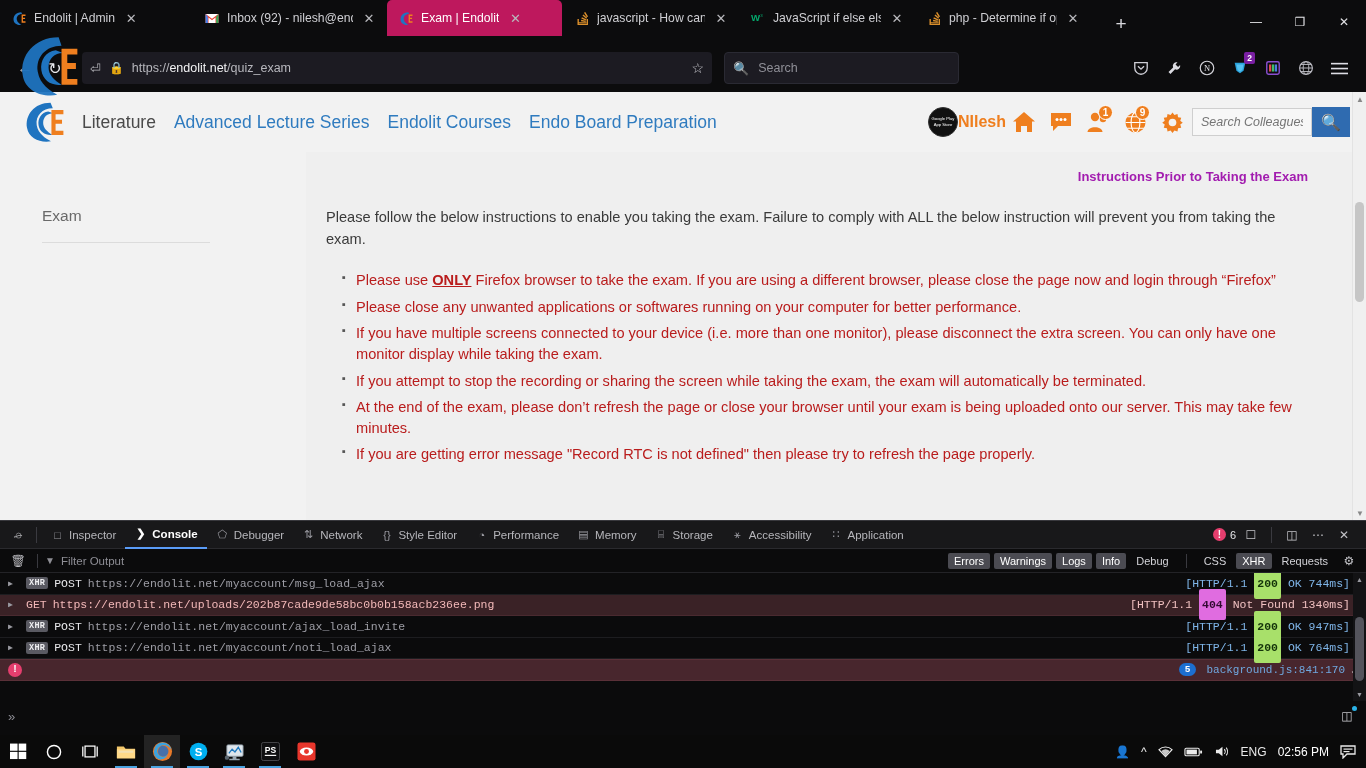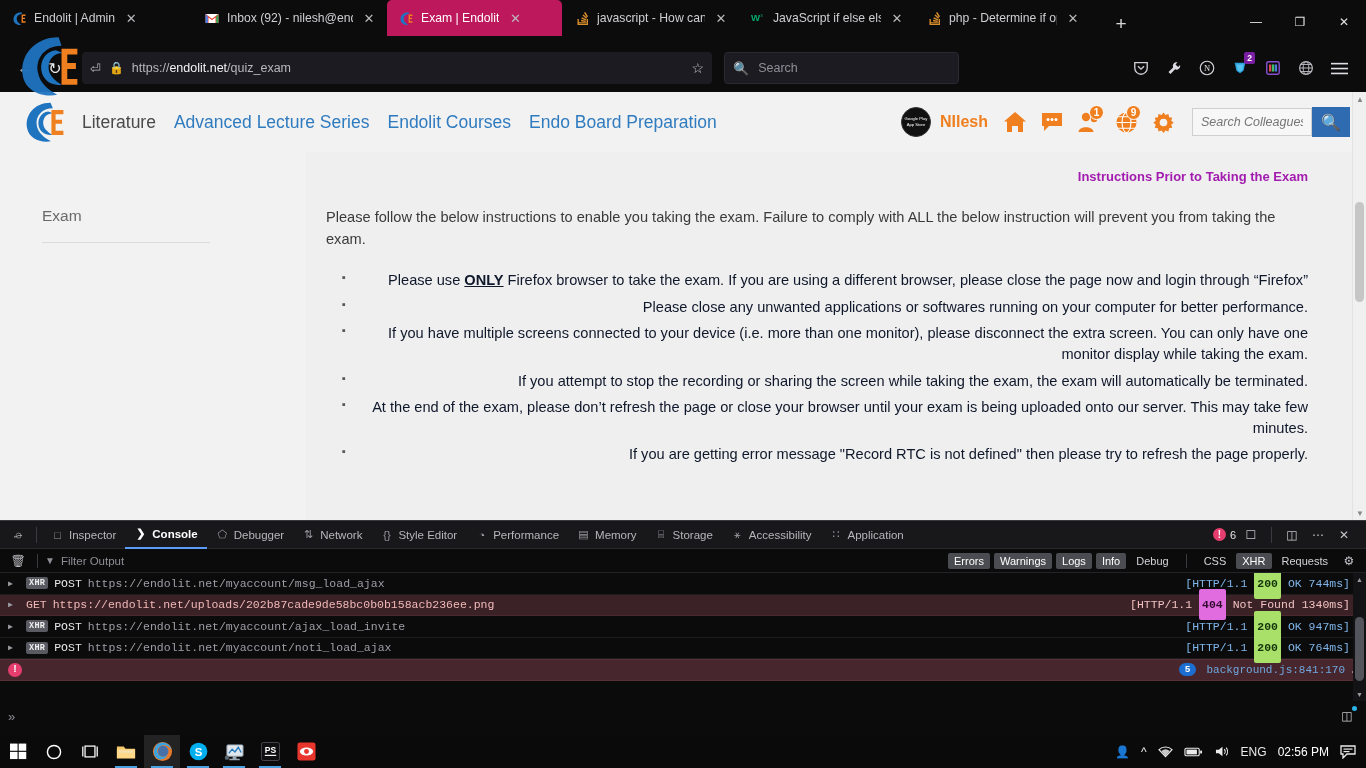--- a/index.html
+++ b/index.html
@@ -55,21 +55,21 @@
   
   .logo-overlay { position:absolute; left:14px; top:30px; width:72px; height:72px; z-index:5; pointer-events:none; }
 
   
   .page { position:absolute; left:0; top:92px; width:1366px; height:428px; background:#f2f2f2; overflow:hidden; }
   .site-header { height:60px; display:flex; align-items:center; padding:0 10px 0 22px; background:#f2f2f2; }
   .site-logo { width:46px; height:46px; flex:0 0 46px; margin-right:14px; }
   .nav-links { display:flex; align-items:center; gap:18px; }
   .nav-links a { color:#2f7bbf; font-size:17.5px; text-decoration:none; white-space:nowrap; }
   .nav-links a.first { color:#4a4a4a; }
-  .hdr-right { margin-left:auto; display:flex; align-items:center; gap:9px; padding-right:6px; }
+  .hdr-right { margin-left:auto; display:flex; align-items:center; padding-right:6px; }
   .store-badge { width:30px; height:30px; border-radius:50%; background:#111; display:flex; flex-direction:column;
                  align-items:center; justify-content:center; overflow:hidden; flex:0 0 30px; border:1px solid #333;}
   .store-badge span { color:#fff; font-size:4.2px; line-height:1.35; display:block; transform:scale(1); white-space:nowrap;}
   .uname { color:#ef7f1f; font-size:16px; font-weight:700; margin-right:4px; }
   .hicon { color:#ef7f1f; font-size:22px; position:relative; display:flex; align-items:center; justify-content:center;
            width:28px; height:28px; }
   .hbadge { position:absolute; top:-3px; right:-1px; background:#ef7f1f; color:#fff; font-size:10px; font-weight:700;
             min-width:15px; height:15px; border-radius:50%; display:flex; align-items:center; justify-content:center;
             border:1px solid #fff; }
   .colsearch { display:flex; align-items:center; margin-left:6px; }
@@ -79,21 +79,21 @@
                      color:#fff; font-size:16px; }
 
   .content-wrap { display:flex; height:368px; }
   .left-rail { width:306px; flex:0 0 306px; padding:55px 0 0 42px; }
   .left-rail .rail-title { color:#6a6a6a; font-size:15.5px; }
   .left-rail .rail-rule { width:168px; border-bottom:1px solid #dcdcdc; margin-top:17px; }
   .doc { flex:1; background:#efefef; padding:0 58px 0 20px; position:relative; }
   .doc h2 { text-align:right; font-size:13px; color:#a21caf; font-weight:700; padding-top:17px; }
   .doc p { font-size:14.6px; color:#3a3a3a; line-height:1.52; margin-top:22px; }
   .doc ul { margin-top:20px; padding-left:16px; list-style:none; }
-  .doc li { font-size:14.6px; color:#0f172a; line-height:1.46; margin-bottom:5px; position:relative; padding-left:14px;text-align:right; }
+  .doc li { font-size:14.6px; color:#b91c1c; line-height:1.46; margin-bottom:5px; position:relative; padding-left:14px; }
   .doc li:before { content:"\25AA"; position:absolute; left:0; top:-1px; color:#555; font-size:11px; }
   .doc u { text-decoration:underline; font-weight:700; }
   .pg-scroll { position:absolute; right:0; top:0; width:14px; height:428px; background:#f0f0f0; border-left:1px solid #e3e3e3;}
   .pg-scroll .thumb { position:absolute; left:2px; top:110px; width:9px; height:100px; background:#c6c6c6; border-radius:5px;}
   .pg-scroll .arr { position:absolute; left:0; width:14px; height:14px; color:#888; font-size:8px;
                     display:flex; align-items:center; justify-content:center; }
 
   
   .devtools { position:absolute; left:0; top:520px; width:1366px; height:215px; background:#0b0b0c; color:#d7d7db;
               font-family:"Liberation Sans", sans-serif; border-top:1px solid #38383d; }

